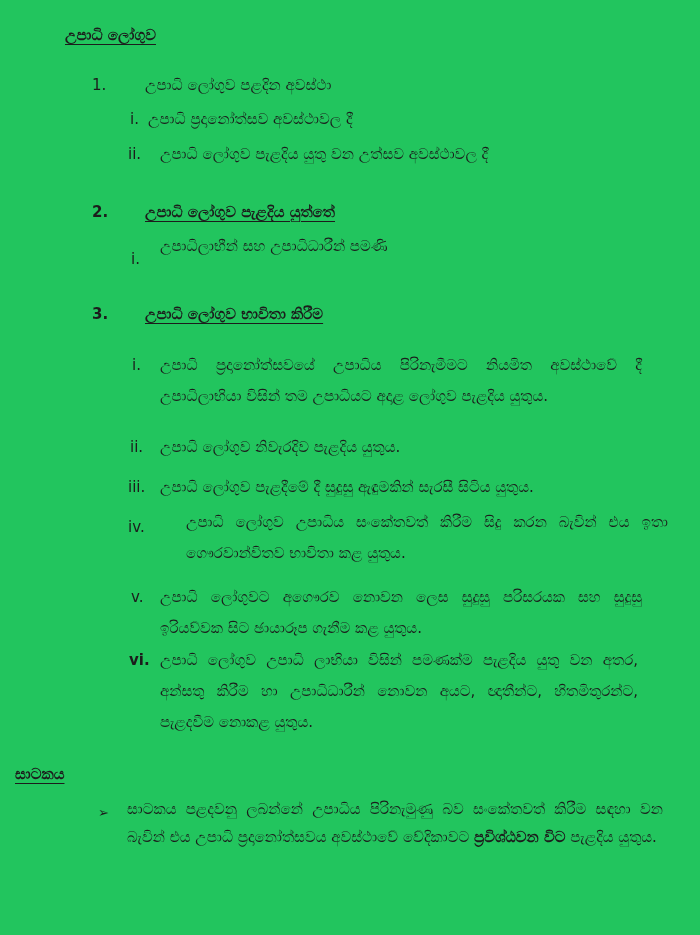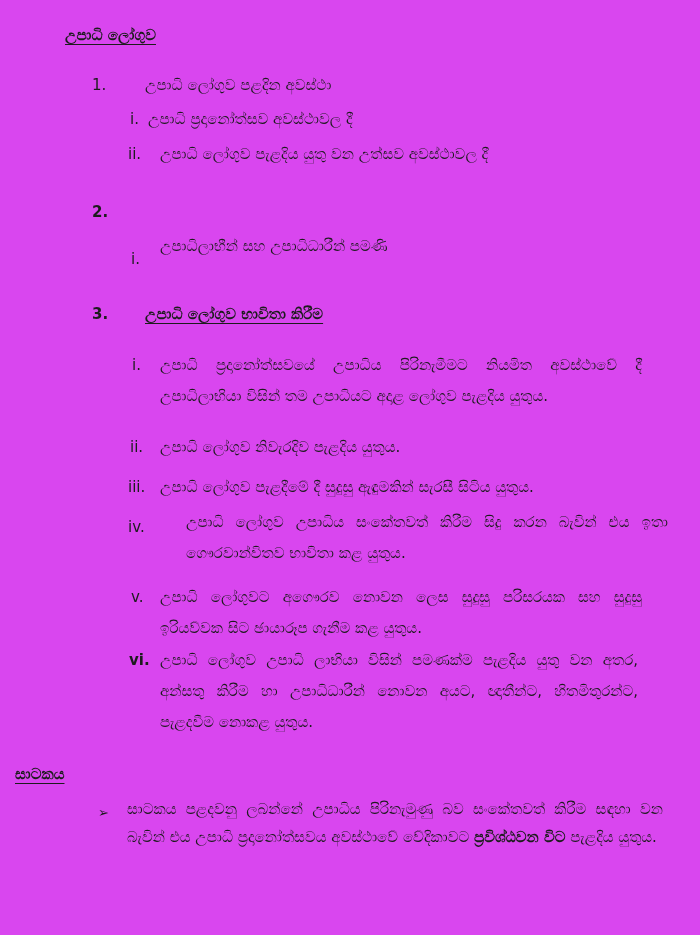--- a/index.html
+++ b/index.html
@@ -1,20 +1,20 @@
 <!DOCTYPE html>
 <html><head>
 <meta charset="utf-8">
 <style>
   html, body { margin: 0; padding: 0; background: #ffffff; }
   .page {
     position: relative;
     width: 700px;
     height: 935px;
-    background: #d946ef;
+    background: #22c55e;
     overflow: hidden;
     font-family: "DejaVu Sans", sans-serif;
     color: #1c1c1c;
   }
   .t {
     position: absolute;
     font-size: 15px;
     line-height: 31px;
     white-space: nowrap;
   }
@@ -68,20 +68,21 @@
 
   <div id="s1-num" class="t">1.</div>
   <div id="s1-head" class="t">උපාධි ලෝගුව පළදින අවස්ථා</div>
 
   <div id="s1i-num" class="t">i.</div>
   <div id="s1i-text" class="t">උපාධි ප්‍රදානෝත්සව අවස්ථාවල දී</div>
   <div id="s1ii-num" class="t">ii.</div>
   <div id="s1ii-text" class="t">උපාධි ලෝගුව පැළදිය යුතු වන උත්සව අවස්ථාවල දී</div>
 
   <div id="s2-num" class="t bold">2.</div>
+  <div id="s2-head" class="t bold u">උපාධි ලෝගුව පැළදිය යුත්තේ</div>
 
   <div id="s2i-num" class="t">i.</div>
   <div id="s2i-text" class="t">උපාධිලාභීන් සහ උපාධිධාරීන් පමණි</div>
 
   <div id="s3-num" class="t bold">3.</div>
   <div id="s3-head" class="t bold u">උපාධි ලෝගුව භාවිතා කිරීම</div>
 
   <div id="s3i-num" class="t">i.</div>
   <div id="s3i-text" class="t wrap">උපාධි ප්‍රදානෝත්සවයේ උපාධිය පිරිනැමීමට නියමිත අවස්ථාවේ දී උපාධිලාභියා විසින් තම උපාධියට අදාළ ලෝගුව පැළදිය යුතුය.</div>
   <div id="s3ii-num" class="t">ii.</div>

